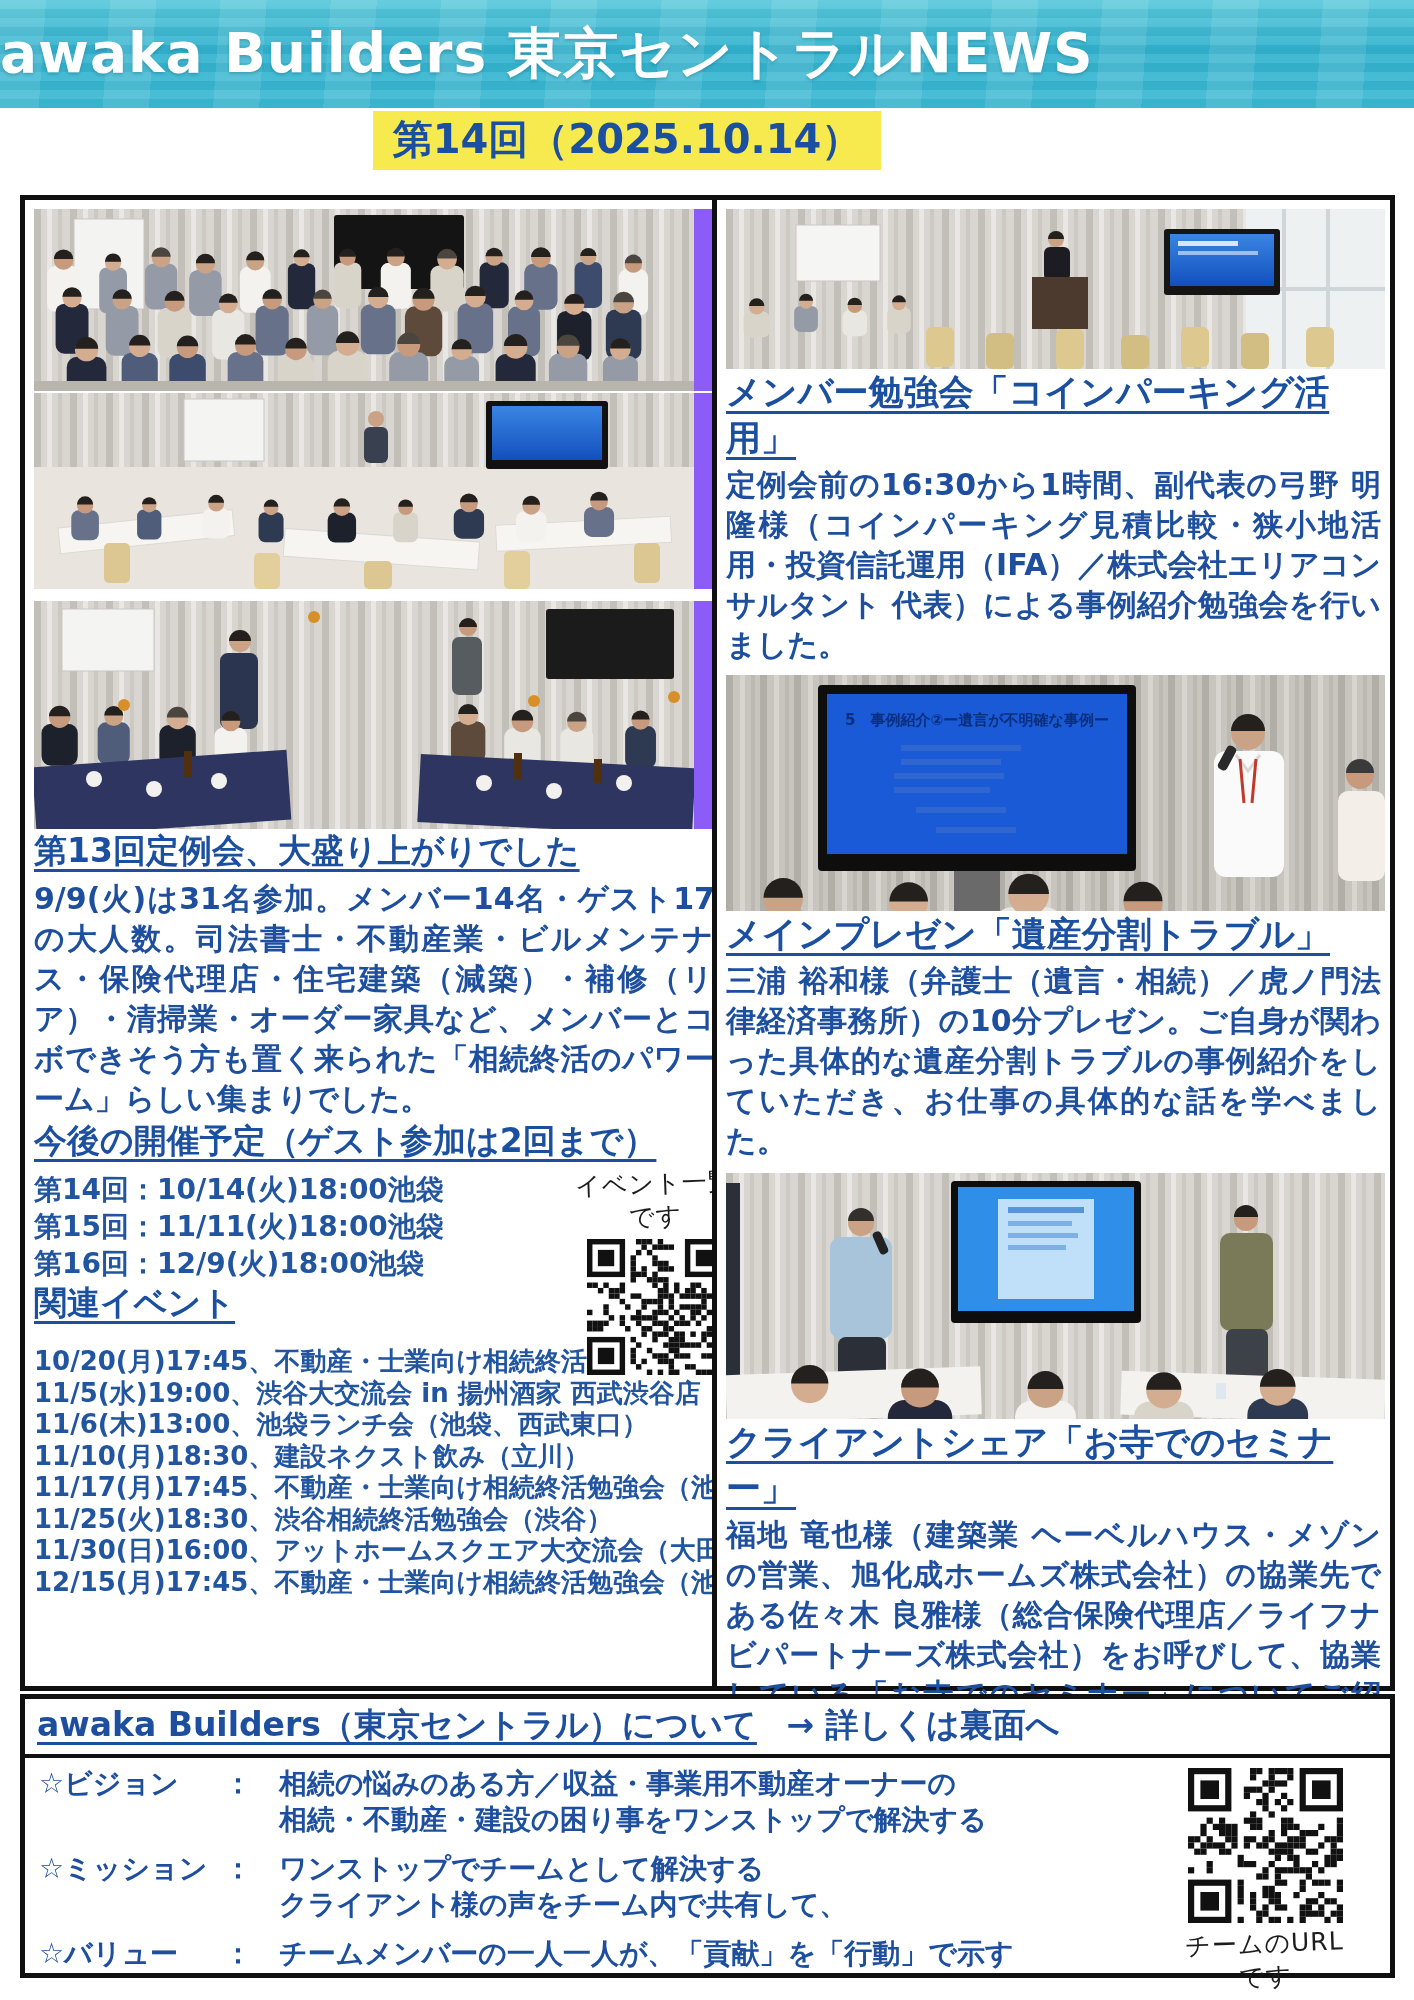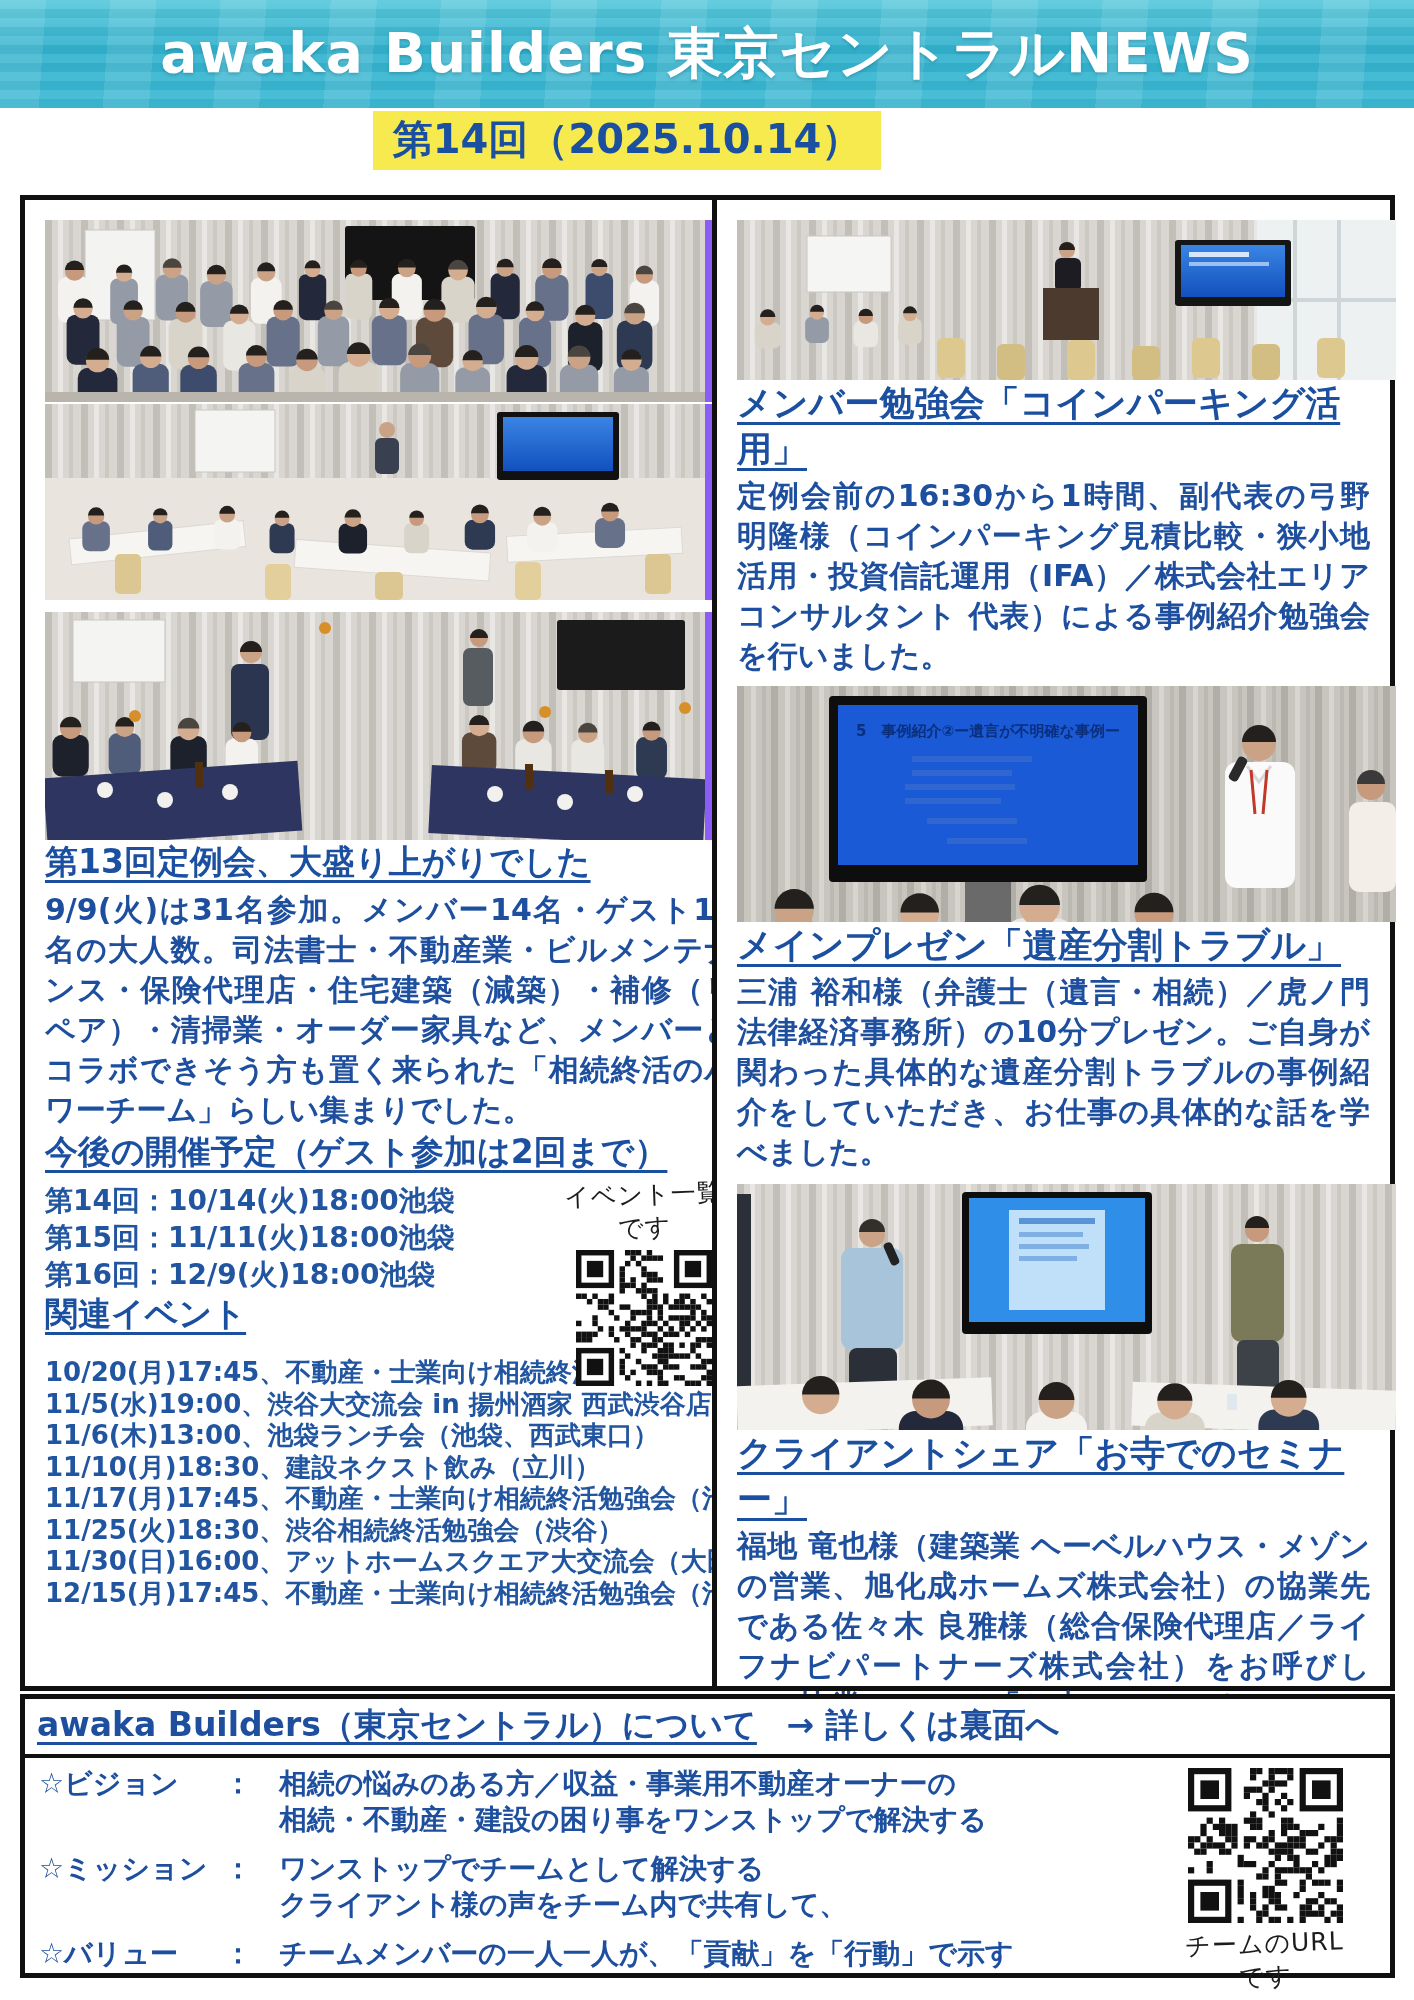--- a/index.html
+++ b/index.html
@@ -5,32 +5,32 @@
   html,body{margin:0;padding:0;background:#ffffff;}
   body{font-family:"DejaVu Sans","Liberation Sans",sans-serif;}
   #page{position:relative;width:1414px;height:2000px;background:#ffffff;overflow:hidden;}
 
   
   .header{position:absolute;left:0;top:0;width:1414px;height:108px;
     background:
       repeating-linear-gradient(94deg, rgba(255,255,255,.10) 0 46px, rgba(255,255,255,0) 46px 110px),
       repeating-linear-gradient(180deg, rgba(255,255,255,.07) 0 9px, rgba(0,60,80,.05) 9px 18px),
       linear-gradient(180deg,#5ac9dc 0%,#33b2ce 45%,#3dbad4 100%);
-    display:flex;align-items:center;justify-content:center;}
+    display:flex;align-items:center;justify-content:flex-start;}
   .header h1{margin:0;color:#ffffff;font-size:55px;font-weight:bold;letter-spacing:1px;
     text-shadow:0 2px 3px rgba(0,70,90,.25);}
 
   
   .issue-wrap{position:absolute;left:0;top:111px;width:1254px;text-align:center;}
   .issue{display:inline-block;background:#f7ea4e;color:#1b4f9f;font-size:40px;font-weight:bold;
     padding:1px 20px 3px 20px;}
 
   
   .colbox{position:absolute;top:195px;height:1496px;border:5px solid #101010;background:#fff;
-    box-sizing:border-box;padding:20px;}
+    box-sizing:border-box;padding:9px;}
   #leftcol{left:20px;width:740px;}
   #rightcol{left:712px;width:683px;}
 
   .photo{width:100%;display:block;background:#8b5cf6;}
   .photo svg{display:block;}
 
   h2.sec{margin:0;color:#1b4f9f;font-weight:bold;
     text-decoration:underline;text-decoration-thickness:3px;text-underline-offset:7px;}
   .h-l{font-size:33px;line-height:44px;margin-top:14px;}
   .h-l2{font-size:33px;line-height:44px;margin-top:20px;}

